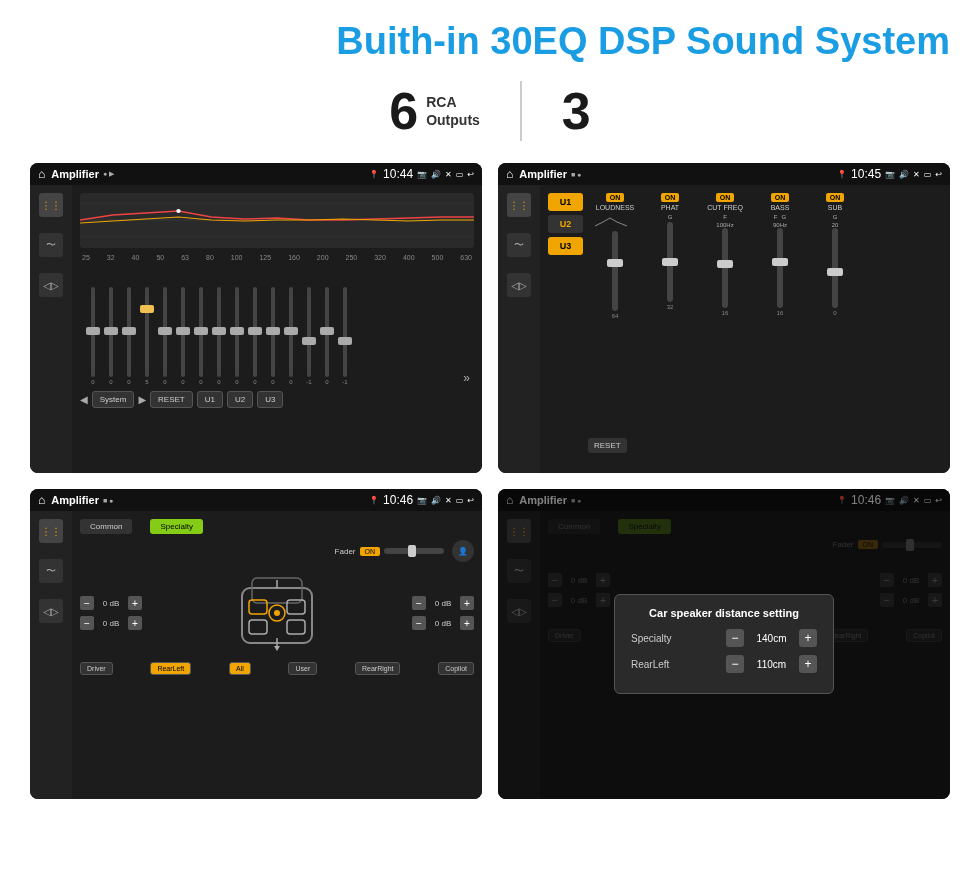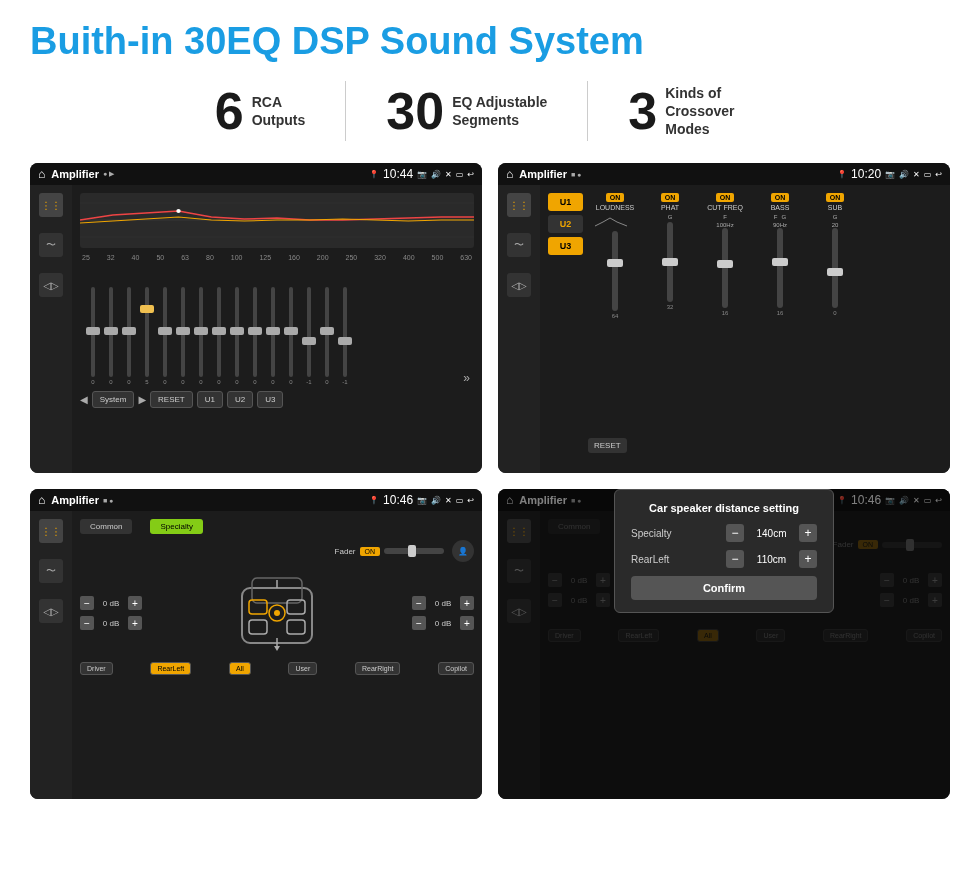--- a/index.html
+++ b/index.html
@@ -13,21 +13,21 @@
 
     .page-container {
       width: 980px;
       height: 881px;
       background: #fff;
       padding: 20px 30px;
     }
 
     
     .main-title {
-      text-align: left;
+      text-align: right;
       font-size: 38px;
       font-weight: 900;
       color: #1a9de3;
       margin-bottom: 18px;
       letter-spacing: 0px;
     }
 
     
     .stats-row {
       display: flex;
@@ -362,21 +362,21 @@
       background: #f0a500;
       color: #000;
     }
 
     
     .dialog-overlay {
       position: absolute;
       top: 0; left: 0; right: 0; bottom: 0;
       background: rgba(0,0,0,0.5);
       display: flex;
-      align-items: flex-start;
+      align-items: center;
       justify-content: center;
       z-index: 10;
     }
     .dialog-box {
       background: #2a2a2a;
       border-radius: 6px;
       padding: 12px 16px;
       width: 220px;
       border: 1px solid #555;
     }
@@ -447,28 +447,23 @@
 <div class="page-container">
 
   <h1 class="main-title">Buith-in 30EQ DSP Sound System</h1>
 
   <div class="stats-row">
     <div class="stat-item">
       <span class="stat-number">6</span>
       <span class="stat-label">RCA<br>Outputs</span>
     </div>
     <div class="stat-divider"></div>
-    <div class="stat-item">
-      <span class="stat-number">30</span>
-      <span class="stat-label">EQ Adjustable<br>Segments</span>
-    </div>
     <div class="stat-divider"></div>
     <div class="stat-item">
       <span class="stat-number">3</span>
-      <span class="stat-label">Kinds of<br>Crossover Modes</span>
     </div>
   </div>
 
   <div class="screenshots-grid">
 
     <div class="screen-container">
 
       <div class="status-bar">
         <span class="status-bar-home">⌂</span>
         <span class="status-bar-title">Amplifier</span>
@@ -633,21 +628,21 @@
       </div>
     </div>
 
     <div class="screen-container">
       <div class="status-bar">
         <span class="status-bar-home">⌂</span>
         <span class="status-bar-title">Amplifier</span>
         <span style="font-size:7px;color:#aaa;">■ ●</span>
         <div class="status-bar-icons">
           <span>📍</span>
-          <span class="status-bar-time">10:20</span>
+          <span class="status-bar-time">10:45</span>
           <span>📷</span>
           <span>🔊</span>
           <span>✕</span>
           <span>▭</span>
           <span>↩</span>
         </div>
       </div>
       <div class="screen-content">
         <div class="screen-sidebar">
           <div class="sidebar-icon active">⋮⋮</div>
@@ -918,19 +913,18 @@
 
           <div class="dialog-row">
             <span class="dialog-label">RearLeft</span>
             <div class="dialog-value-control">
               <div class="dialog-minus">−</div>
               <span class="dialog-value">110cm</span>
               <div class="dialog-plus">+</div>
             </div>
           </div>
 
-          <div class="dialog-confirm-btn">Confirm</div>
         </div>
       </div>
     </div>
 
   </div>
 </div>
 
 </body></html>

